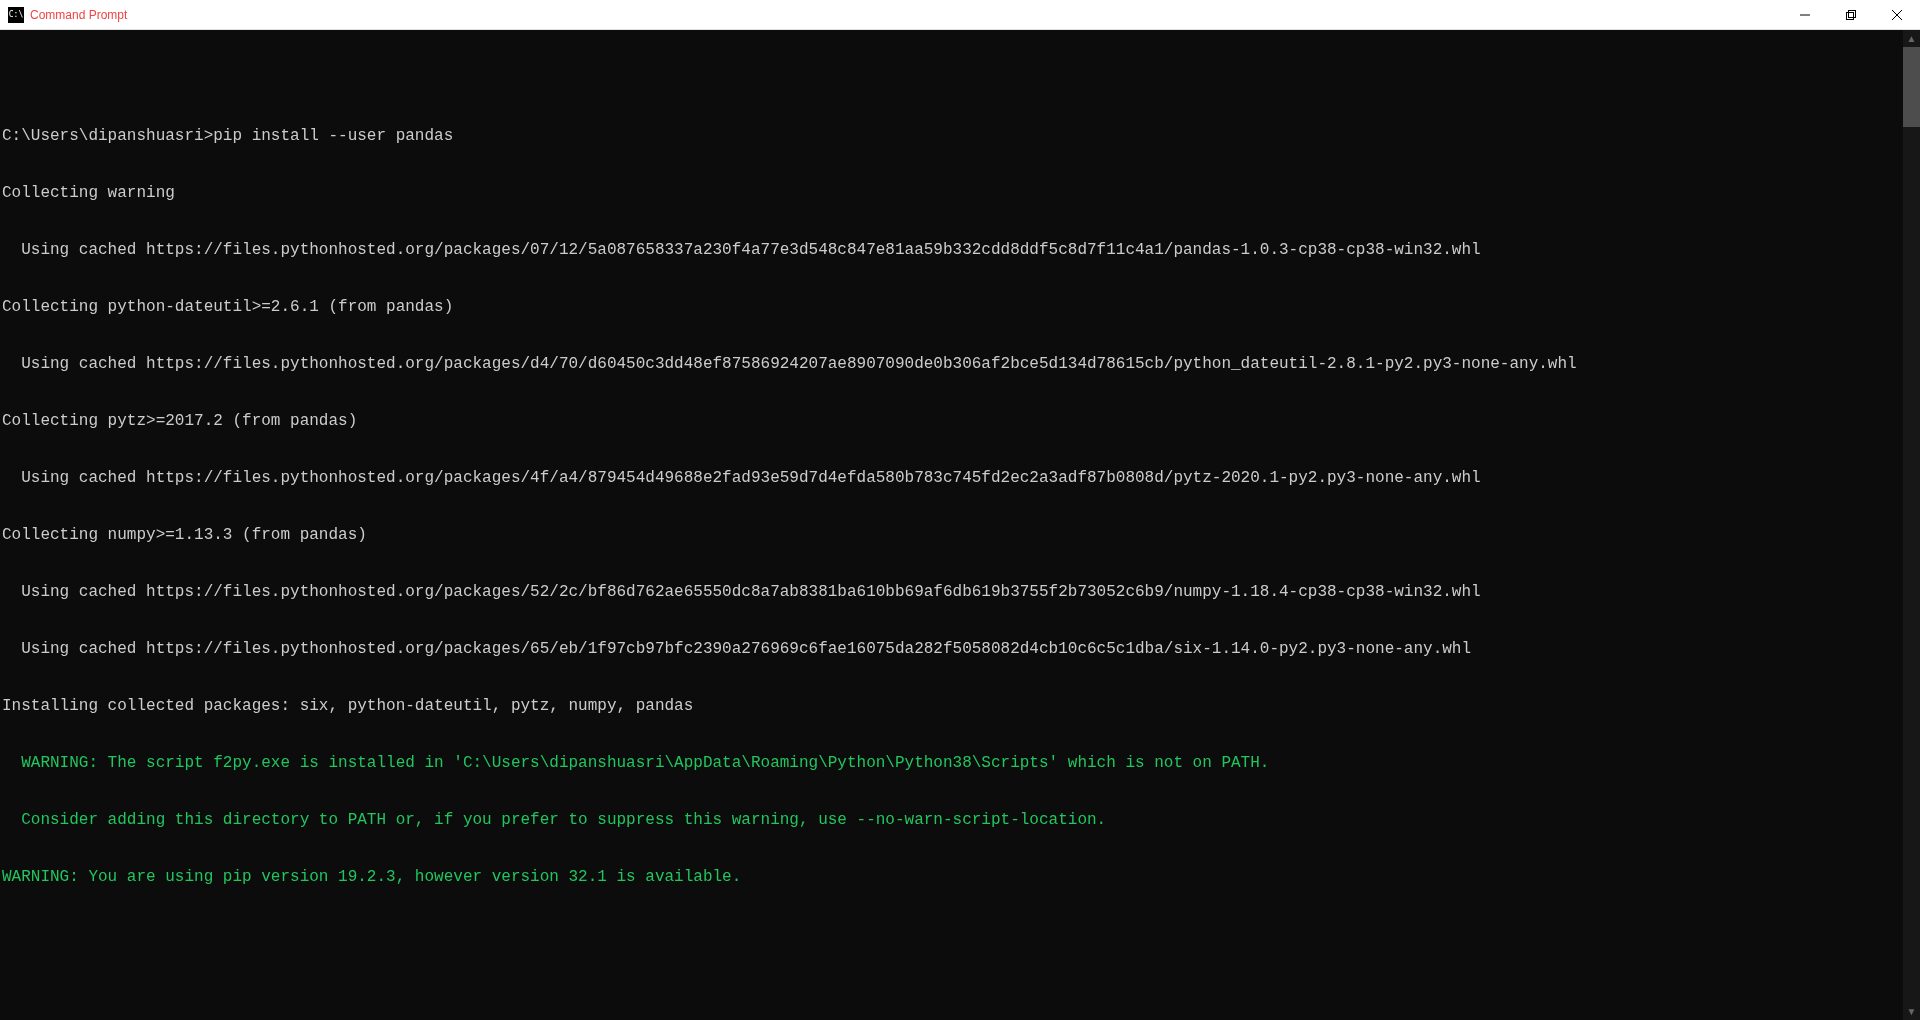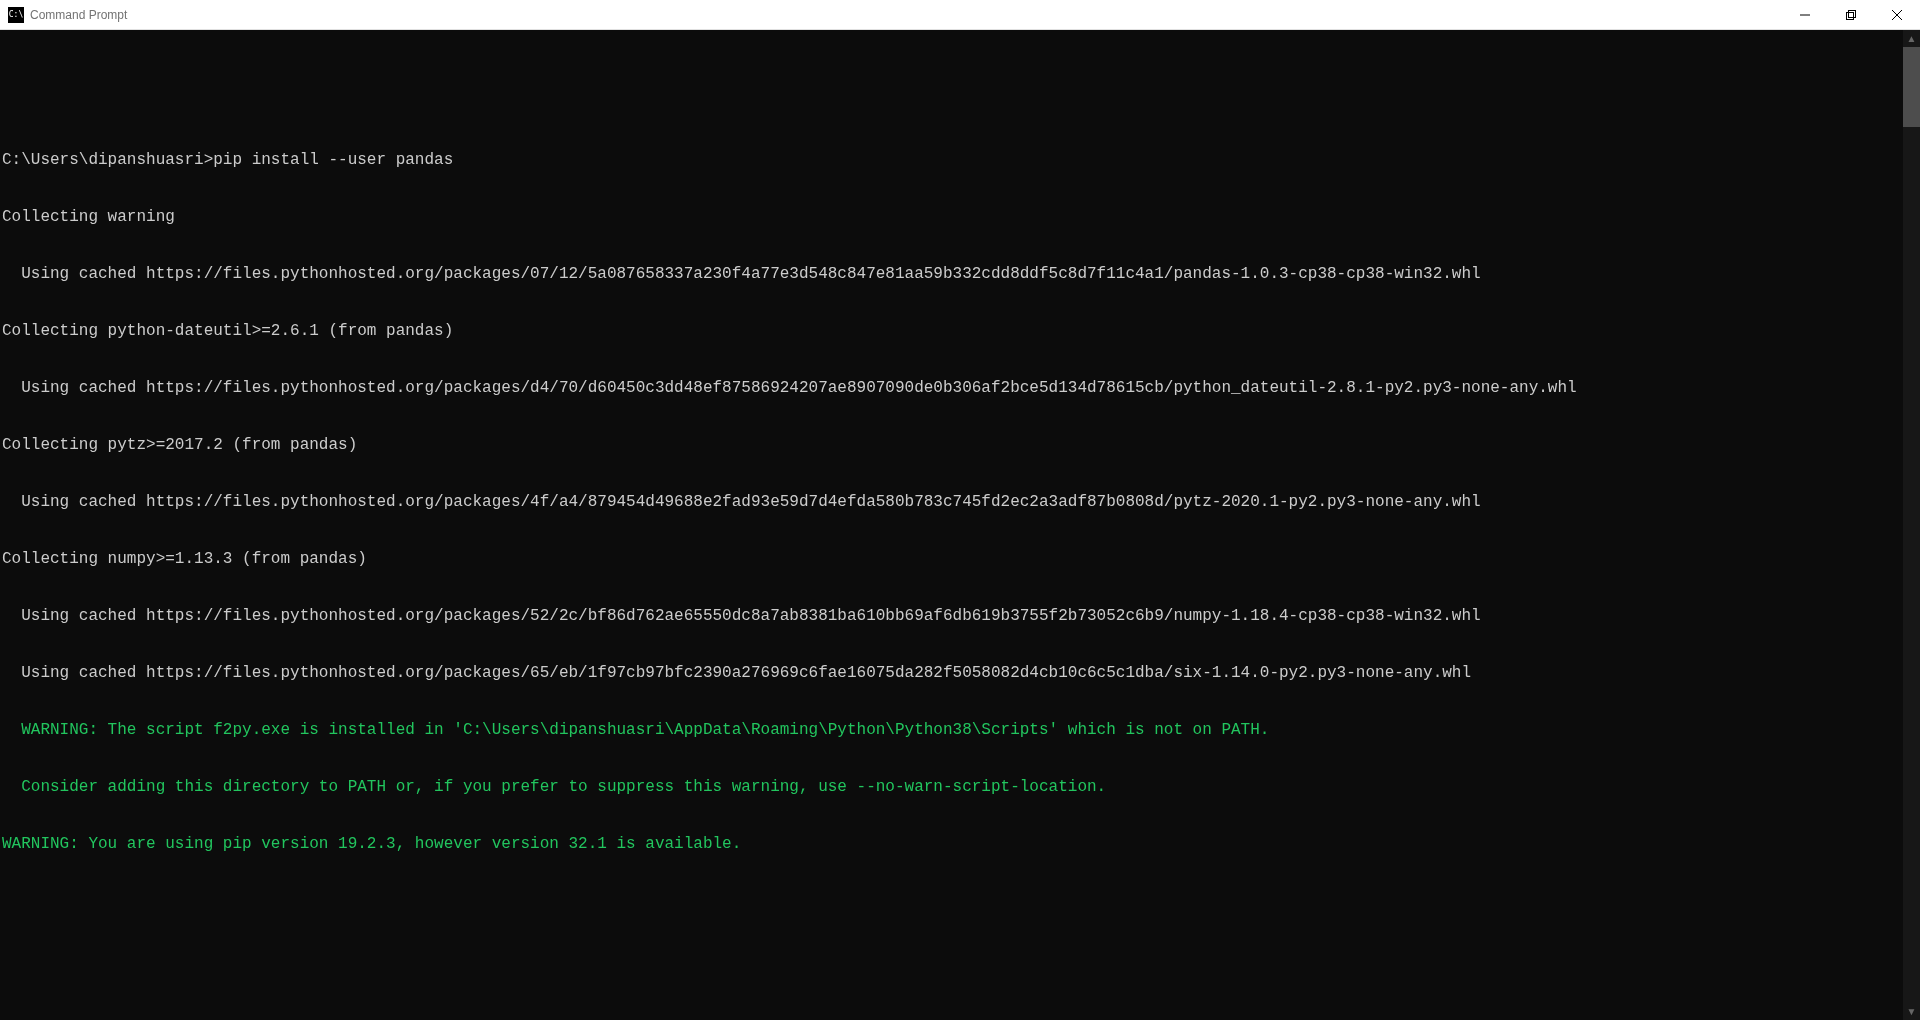--- a/index.html
+++ b/index.html
@@ -24,21 +24,21 @@
   background: #000;
   display: inline-flex;
   align-items: center;
   justify-content: center;
   font-size: 8px;
   color: #fff;
   font-family: monospace;
 }
 .title-text {
   font-size: 12px;
-  color: #737373;
+  color: #ef4444;
   flex: 1;
 }
 .win-controls {
   display: flex;
 }
 .win-btn {
   width: 46px;
   height: 30px;
   display: flex;
   align-items: center;
@@ -55,21 +55,20 @@
 .console {
   flex: 1;
   background: #0c0c0c;
   color: #cccccc;
   font-family: Consolas, "Courier New", monospace;
   font-size: 16px;
   line-height: 19px;
   padding: 2px 0 0 2px;
   white-space: pre;
   overflow: hidden;
-  margin-top: 24px;
 }
 .scrollbar {
   width: 17px;
   background: #171717;
   position: relative;
 }
 .scroll-arrow {
   width: 17px;
   height: 17px;
   display: flex;
@@ -124,20 +123,21 @@
     <div><span>C:\Users\dipanshuasri&gt;</span><span>pip install --user pandas</span></div>
     <div>Collecting warning</div>
     <div>  Using cached https://files.pythonhosted.org/packages/07/12/5a087658337a230f4a77e3d548c847e81aa59b332cdd8ddf5c8d7f11c4a1/pandas-1.0.3-cp38-cp38-win32.whl</div>
     <div>Collecting python-dateutil&gt;=2.6.1 (from pandas)</div>
     <div>  Using cached https://files.pythonhosted.org/packages/d4/70/d60450c3dd48ef87586924207ae8907090de0b306af2bce5d134d78615cb/python_dateutil-2.8.1-py2.py3-none-any.whl</div>
     <div>Collecting pytz&gt;=2017.2 (from pandas)</div>
     <div>  Using cached https://files.pythonhosted.org/packages/4f/a4/879454d49688e2fad93e59d7d4efda580b783c745fd2ec2a3adf87b0808d/pytz-2020.1-py2.py3-none-any.whl</div>
     <div>Collecting numpy&gt;=1.13.3 (from pandas)</div>
     <div>  Using cached https://files.pythonhosted.org/packages/52/2c/bf86d762ae65550dc8a7ab8381ba610bb69af6db619b3755f2b73052c6b9/numpy-1.18.4-cp38-cp38-win32.whl</div>
     <div>  Using cached https://files.pythonhosted.org/packages/65/eb/1f97cb97bfc2390a276969c6fae16075da282f5058082d4cb10c6c5c1dba/six-1.14.0-py2.py3-none-any.whl</div>
+    <div>Installing collected packages: six, python-dateutil, pytz, numpy, pandas</div>
     <div class="yellow">  WARNING: The script f2py.exe is installed in 'C:\Users\dipanshuasri\AppData\Roaming\Python\Python38\Scripts' which is not on PATH.</div>
     <div class="yellow">  Consider adding this directory to PATH or, if you prefer to suppress this warning, use --no-warn-script-location.</div>
     <div class="yellow">WARNING: You are using pip version 19.2.3, however version 32.1 is available.</div>
     
     
     
   </div>
   <div class="scrollbar">
     <div class="scroll-arrow up">▲</div>
     <div class="scroll-thumb"></div>

